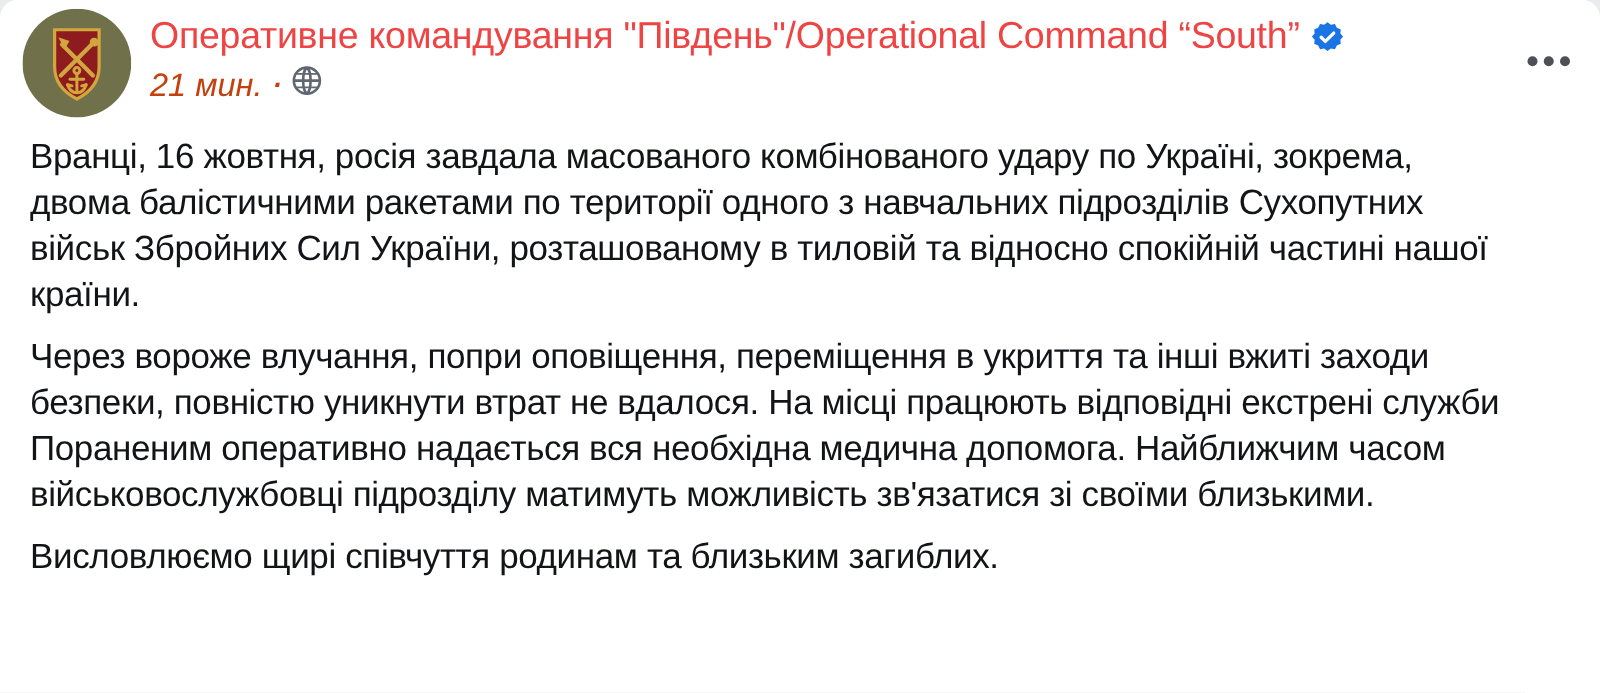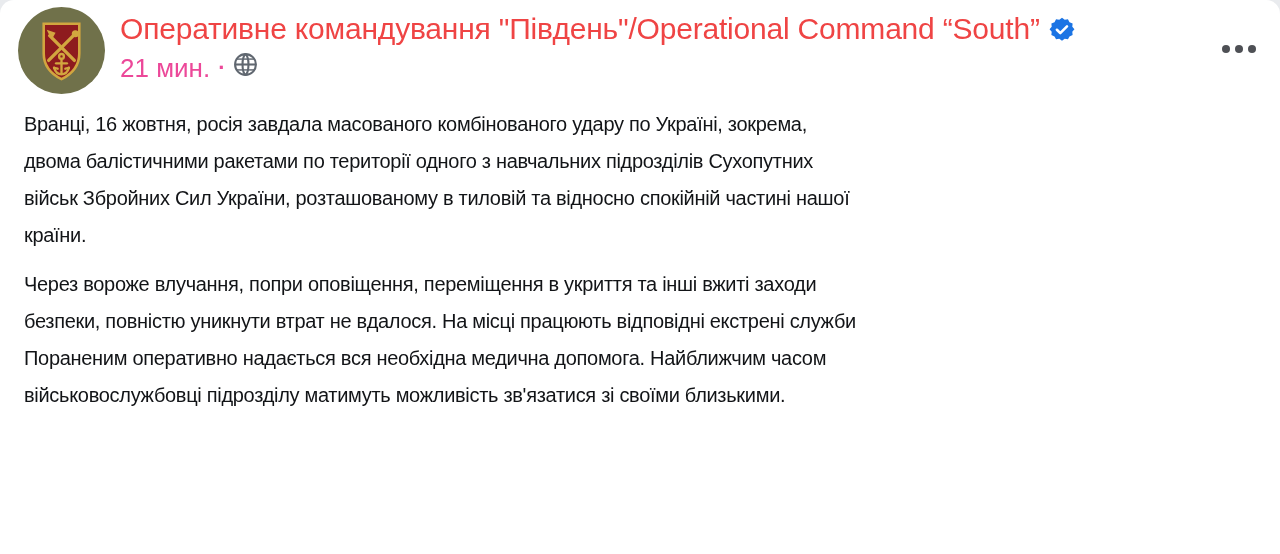--- a/index.html
+++ b/index.html
@@ -47,41 +47,42 @@
     white-space: nowrap;
     cursor: pointer;
   }
   .badge { display: inline-flex; margin-top: 2px; }
   .meta-row {
     display: flex;
     align-items: center;
     gap: 8px;
     margin-top: 6px;
     font-size: 26px;
-    color: #ec4899;
+    color: #c2410c;
+    font-style: italic;
   }
   .meta-row .timestamp { cursor: pointer; }
   .meta-row .sep { font-weight: 700; font-size: 22px; }
   .more {
     margin-left: auto;
     margin-top: 30px;
     display: flex;
     gap: 5px;
     padding: 8px;
     border-radius: 18px;
     cursor: pointer;
   }
   .more .dot {
     width: 8px; height: 8px;
     border-radius: 50%;
     background: #4e5055;
   }
   .body {
     padding: 13px 8px 0 24px;
-    font-size: 20px;
+    font-size: 28px;
     line-height: 37px;
     letter-spacing: -0.3px;
     color: #121417;
   }
   .body p {
     margin: 0 0 12px 0;
     white-space: pre-line;
   }
   .body p:last-child { margin-bottom: 0; }
 </style>
@@ -151,15 +152,16 @@
 
   <div class="body">
       <p>Вранці, 16 жовтня, росія завдала масованого комбінованого удару по Україні, зокрема,
 двома балістичними ракетами по території одного з навчальних підрозділів Сухопутних
 військ Збройних Сил України, розташованому в тиловій та відносно спокійній частині нашої
 країни.</p>
       <p>Через вороже влучання, попри оповіщення, переміщення в укриття та інші вжиті заходи
 безпеки, повністю уникнути втрат не вдалося. На місці працюють відповідні екстрені служби
 Пораненим оперативно надається вся необхідна медична допомога. Найближчим часом
 військовослужбовці підрозділу матимуть можливість зв'язатися зі своїми близькими.</p>
+      <p>Висловлюємо щирі співчуття родинам та близьким загиблих.</p>
     </div>
 
 </div>
 
 </body></html>

